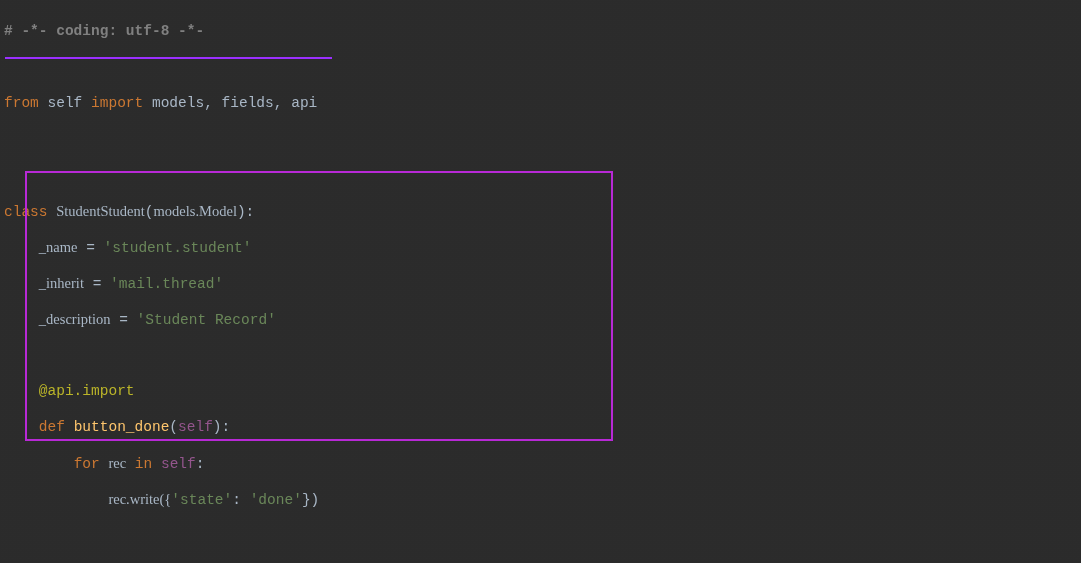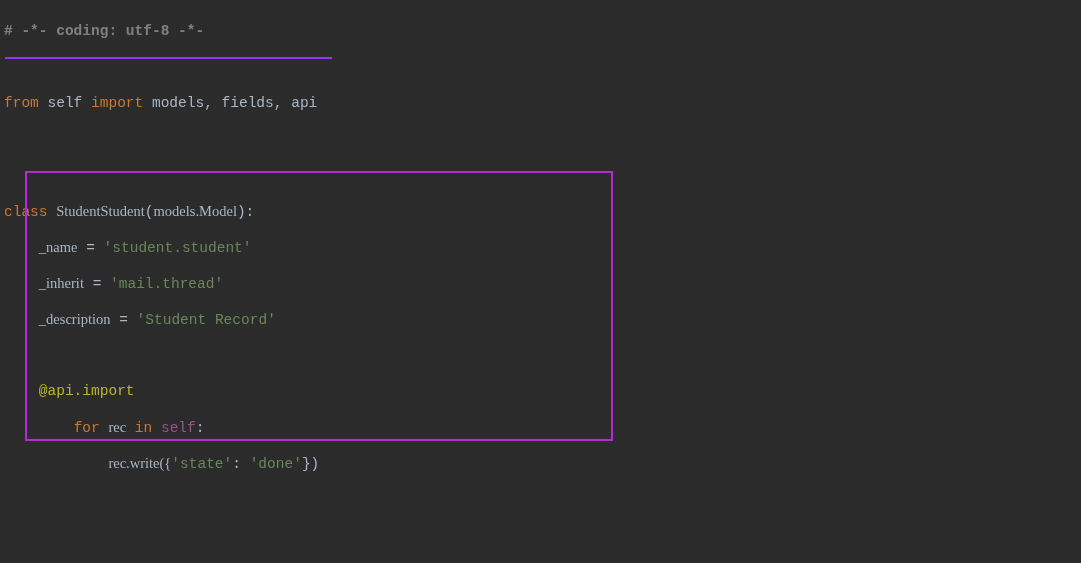--- a/index.html
+++ b/index.html
@@ -63,20 +63,21 @@
 <div class="line"></div>
 <div class="line"><span class="kw-from">from</span> <span class="mod">self</span> <span class="kw-import">import</span> <span class="mod">models, fields, api</span></div>
 <div class="line"></div>
 <div class="line"></div>
 <div class="line"><span class="kw-class">class</span> <span class="ident">StudentStudent</span><span class="paren">(</span><span class="ident">models.Model</span><span class="paren">):</span></div>
 <div class="line">    <span class="ident">_name</span> <span class="op">=</span> <span class="str">'student.student'</span></div>
 <div class="line">    <span class="ident">_inherit</span> <span class="op">=</span> <span class="str">'mail.thread'</span></div>
 <div class="line">    <span class="ident">_description</span> <span class="op">=</span> <span class="str">'Student Record'</span></div>
 <div class="line"></div>
 <div class="line">    <span class="dec">@api.import</span></div>
+<div class="line">    <span class="kw-def">def</span> <span class="fn">button_done</span><span class="paren">(</span><span class="self">self</span><span class="paren">):</span></div>
 <div class="line">        <span class="kw-for">for</span> <span class="ident">rec</span> <span class="kw-in">in</span> <span class="self">self</span><span class="paren">:</span></div>
 <div class="line">            <span class="ident">rec.write({</span><span class="str">'state'</span><span class="paren">: </span><span class="str">'done'</span><span class="paren">})</span></div>
 <div class="line"></div>
 <div class="line">    </div>
 
 
 
 
 
 

